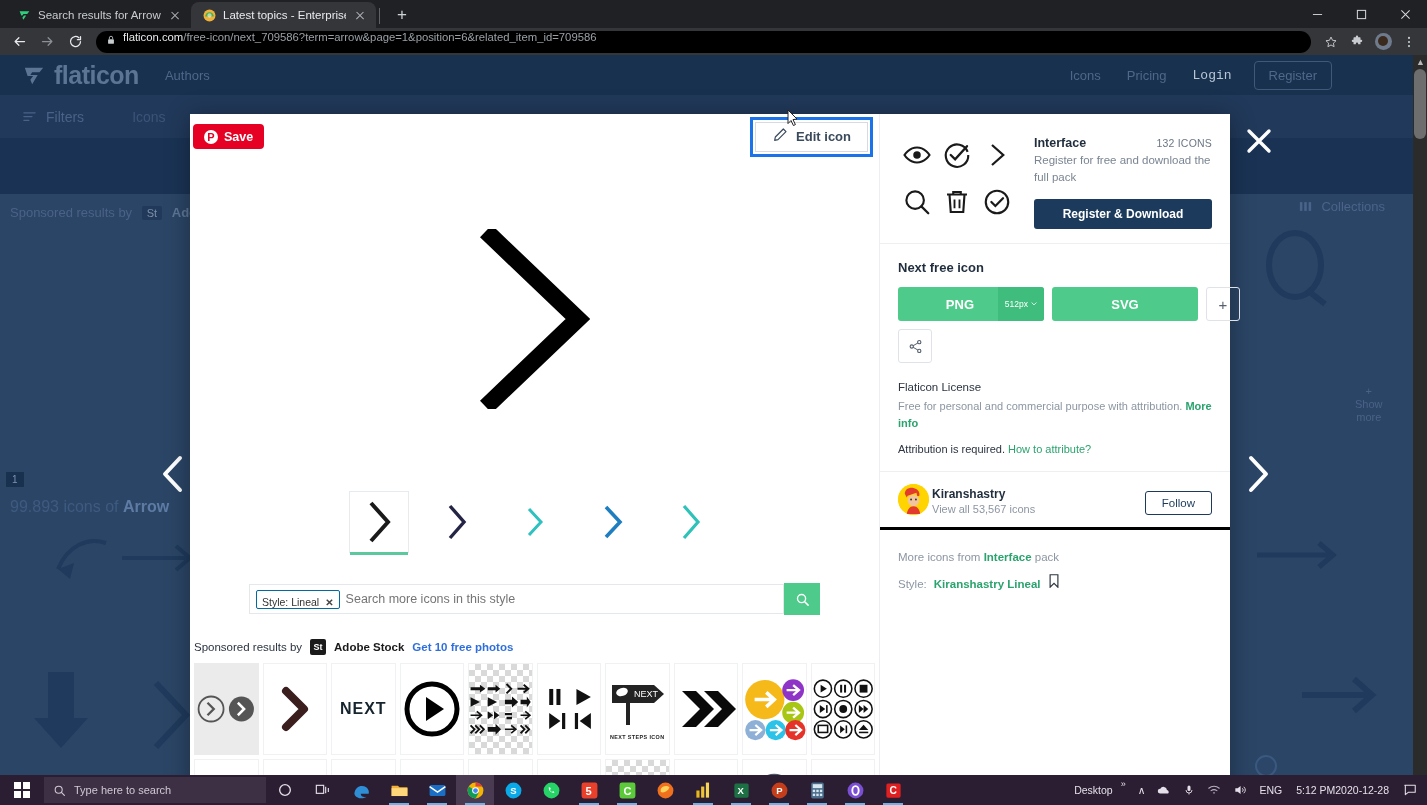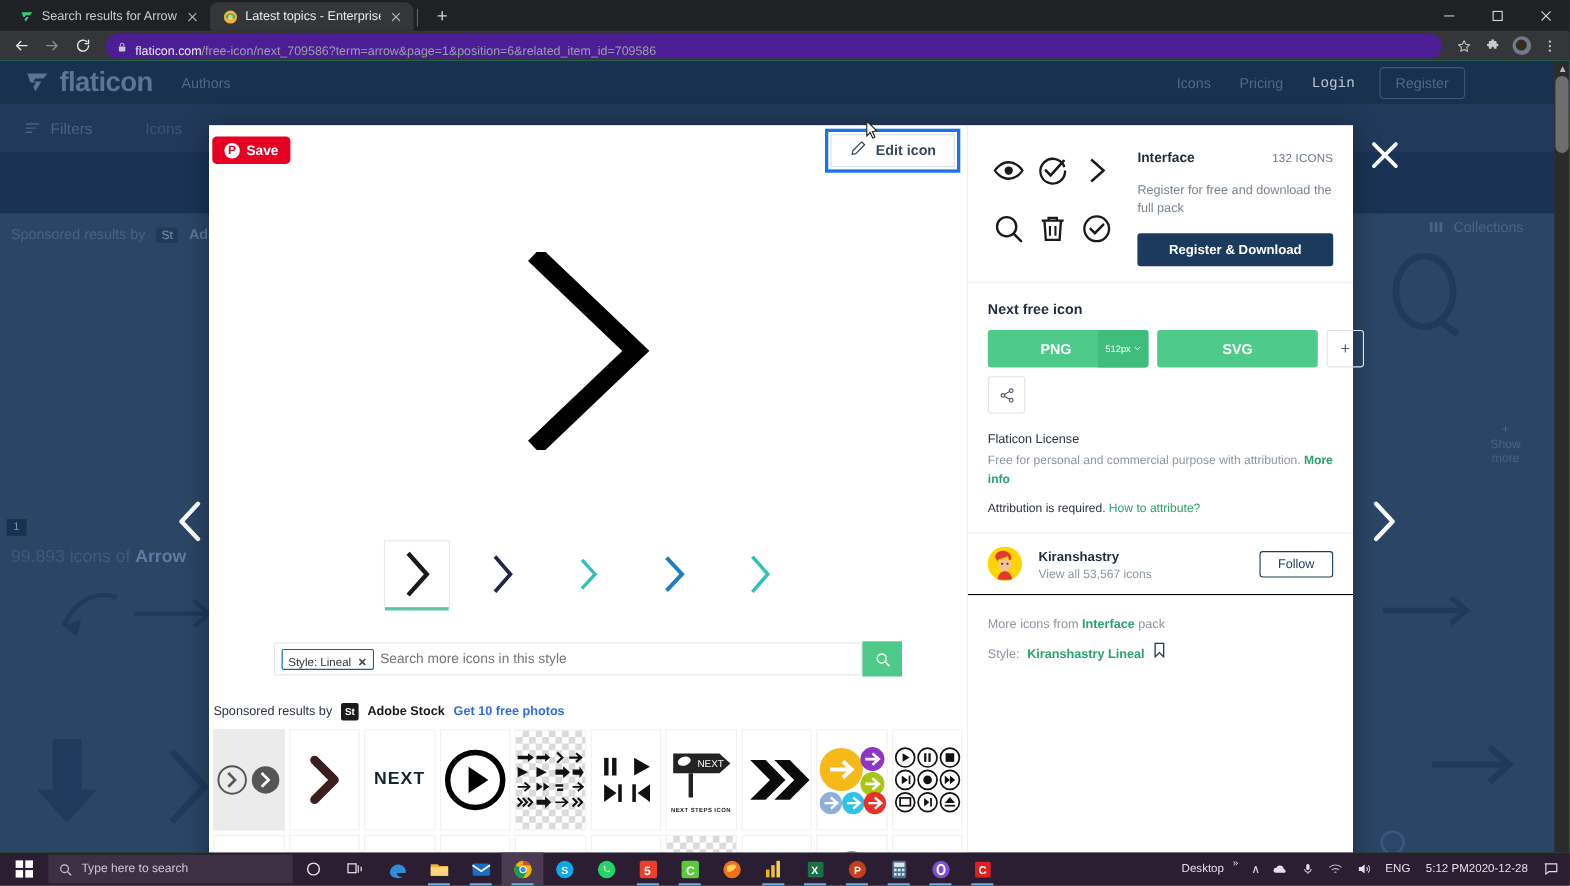--- a/index.html
+++ b/index.html
@@ -28,22 +28,22 @@
   .tab-close::before { transform: rotate(45deg); }
   .tab-close::after { transform: rotate(-45deg); }
   .tab-sep { width: 1px; height: 16px; background: #5f6368; margin: 0 3px 4px 3px; }
   #newtab { width: 26px; height: 24px; display: flex; align-items: center; justify-content: center; color: #d0d3d6; font-size: 17px; margin-left: 6px; margin-bottom: 1px;}
   #wincontrols { position: absolute; right: 0; top: 0; height: 28px; display: flex; }
   .winbtn { width: 44px; height: 28px; display: flex; align-items: center; justify-content: center; color: #d6d9dc; font-size: 12px; }
   #toolbar { height: 27px; background: #35363a; display: flex; align-items: center; padding: 0 6px; gap: 2px; }
   .navbtn { width: 26px; height: 26px; display: flex; align-items: center; justify-content: center; color: #9aa0a6; font-size: 14px; }
   .navbtn.enabled { color: #e8eaed; }
   #omnibox {
-    flex: 1; height: 22px; background: #4c1d95; border-radius: 11px;
-    display: flex; align-items: flex-end; padding: 0 10px; margin: 4px 6px; gap: 7px;
+    flex: 1; height: 22px; background: #000000; border-radius: 11px;
+    display: flex; align-items: flex-start; padding: 0 10px; margin: 4px 6px; gap: 7px;
   }
   #url-text { font-size: 11.3px; color: #9aa0a6; white-space: nowrap; overflow: hidden; }
   #url-text b { color: #e8eaed; font-weight: normal; }
   .tbicon { width: 24px; height: 24px; display: flex; align-items: center; justify-content: center; color: #c8ccd0; font-size: 13px; }
   #avatar-btn { width: 17px; height: 17px; border-radius: 50%; background: #6f7b8c; overflow: hidden; position: relative; }
   #avatar-btn::after { content:""; position:absolute; left:3.5px; top:3px; width:10px; height:10px; border-radius:50%; background:#3a2a1e;}
 
   
   #viewport { width: 1427px; height: 720px; position: relative; background: #22c55e; overflow: hidden; }
   
@@ -125,21 +125,21 @@
   }
 
   
   #pack-block { display:flex; gap: 18px; padding: 22px 18px 14px 18px; border-bottom:1px solid #edeff2; }
   #pack-icons { display:grid; grid-template-columns: repeat(3, 38px); gap: 0px 2px; }
   .pack-icon { width:38px; height:38px; display:flex; align-items:center; justify-content:center; }
   #pack-info { flex:1; }
   #pack-head { display:flex; justify-content:space-between; align-items:baseline; }
   #pack-name { font-size:12.5px; font-weight:bold; color:#1f2d3d; }
   #pack-count { font-size:10.5px; color:#6b7785; letter-spacing:.2px; }
-  #pack-desc { font-size:11.5px; color:#7a8592; margin-top:15px; line-height:1.45; }
+  #pack-desc { font-size:11.5px; color:#7a8592; margin-top:2px; line-height:1.45; }
   #register-btn { margin-top:14px; background:#1b3a5c; color:#fff; height:30px; border-radius:3px; display:flex; align-items:center; justify-content:center; font-size:12px; font-weight:bold; }
 
   #dl-block { padding: 16px 18px 0 18px; }
   #dl-title { font-size:13px; font-weight:bold; color:#1f2d3d; margin-bottom: 12px; }
   #dl-row1 { display:flex; gap:8px; }
   #png-btn { flex: 0 0 146px; height:34px; background:#4ecb8b; color:#fff; border-radius:3px; display:flex; align-items:center; position:relative; }
   #png-label { flex:1; text-align:center; font-size:13px; font-weight:bold; padding-left:24px; }
   #png-size { background:#3fbd7d; height:34px; border-radius:0 3px 3px 0; padding:0 7px; display:flex; align-items:center; gap:3px; font-size:8.5px; }
   #svg-btn { flex:0 0 146px; height:34px; background:#4ecb8b; color:#fff; border-radius:3px; display:flex; align-items:center; justify-content:center; font-size:13px; font-weight:bold; }
   #plus-btn { flex:0 0 34px; height:34px; border:1px solid #dfe3e8; border-radius:3px; display:flex; align-items:center; justify-content:center; color:#55616e; font-size:15px; }
@@ -147,21 +147,21 @@
   #collection-btn { flex:1; height:34px; background:#e6e9ee; border-radius:3px; display:flex; align-items:center; justify-content:center; gap:9px; font-size:12.5px; color:#2b3440; }
   #share-btn { flex:0 0 34px; height:34px; border:1px solid #dfe3e8; border-radius:3px; display:flex; align-items:center; justify-content:center; }
 
   #license-block { padding: 18px 18px 16px 18px; border-bottom:1px solid #edeff2; }
   #license-title { font-size:11.5px; color:#2b3440; margin-bottom:5px; }
   #license-desc { font-size:11px; color:#8c96a2; line-height:1.5; }
   #license-desc a { color:#2ba36e; font-weight:bold; text-decoration:none; }
   #attribution-line { margin-top:12px; font-size:11px; color:#2b3440; }
   #attribution-line a { color:#2ba36e; text-decoration:none; }
 
-  #author-block { display:flex; align-items:center; gap:15px; padding: 12px 18px; border-bottom:1px solid #000000; }
+  #author-block { display:flex; align-items:flex-end; gap:3px; padding: 12px 18px; border-bottom:3px solid #000000; }
   #author-avatar { width:31px; height:31px; border-radius:50%; background:#ffd400; position:relative; overflow:hidden; flex:0 0 31px; }
   #author-meta { flex:1; }
   #author-name { font-size:12px; font-weight:bold; color:#1f2d3d; }
   #author-sub { font-size:11px; color:#8c96a2; margin-top:1px; }
   #follow-btn { border:1px solid #1b3a5c; color:#1b3a5c; border-radius:3px; height:24px; padding:0 16px; display:flex; align-items:center; font-size:11.5px; }
 
   #more-block { padding: 14px 18px; font-size:11.5px; color:#8c96a2; line-height:2.3; }
   #more-block a { color:#2ba36e; font-weight:bold; text-decoration:none; }
   #style-line { display:flex; align-items:center; gap:7px; }
 

